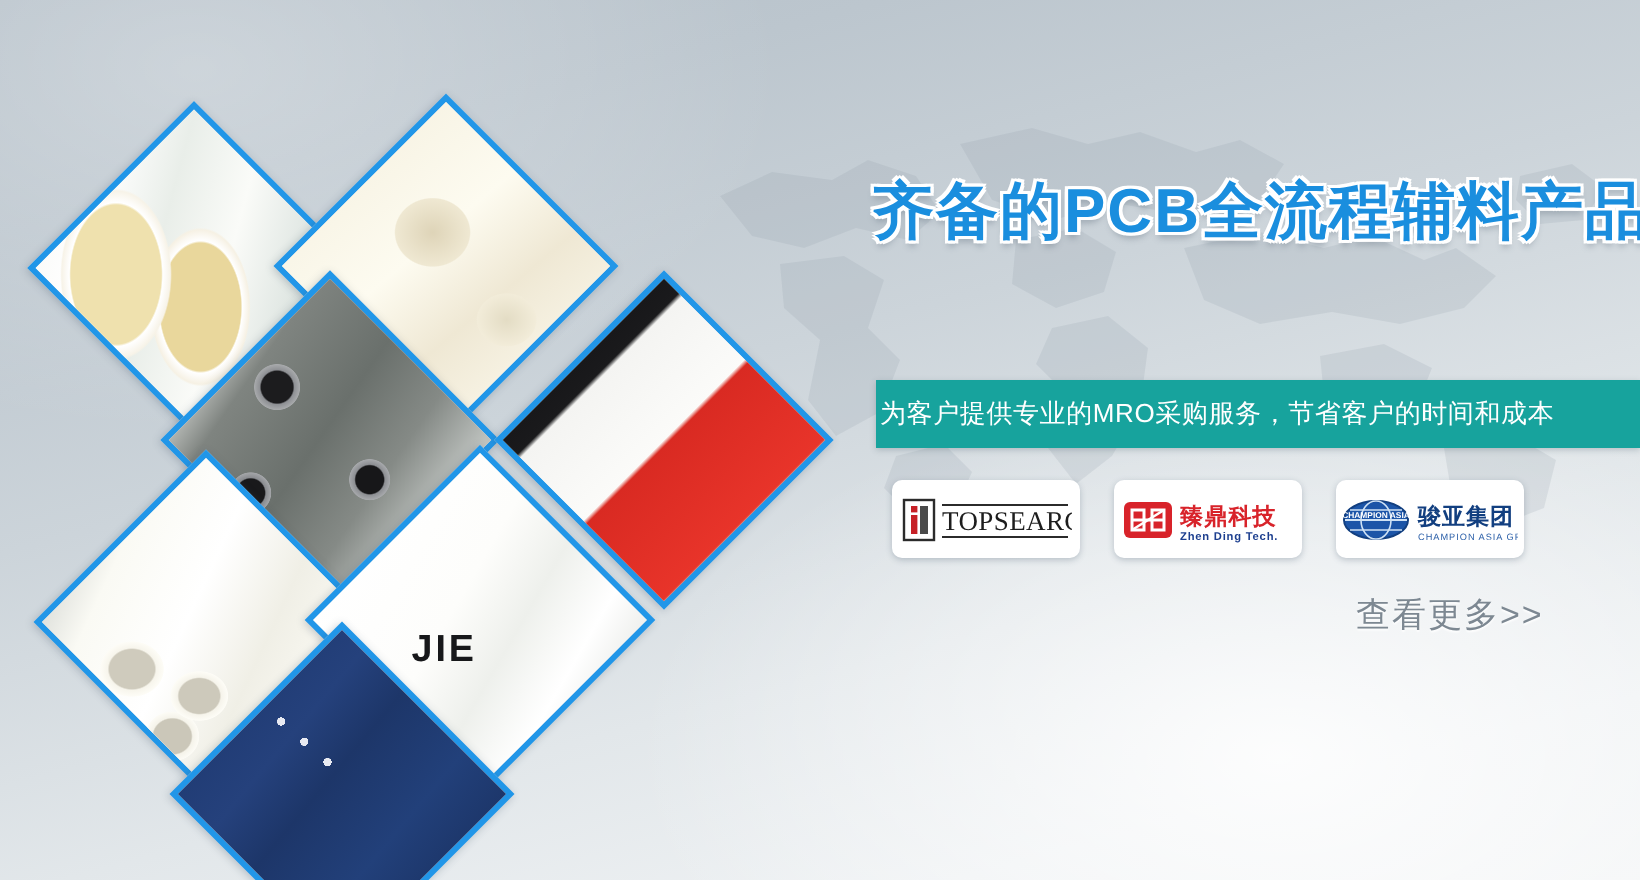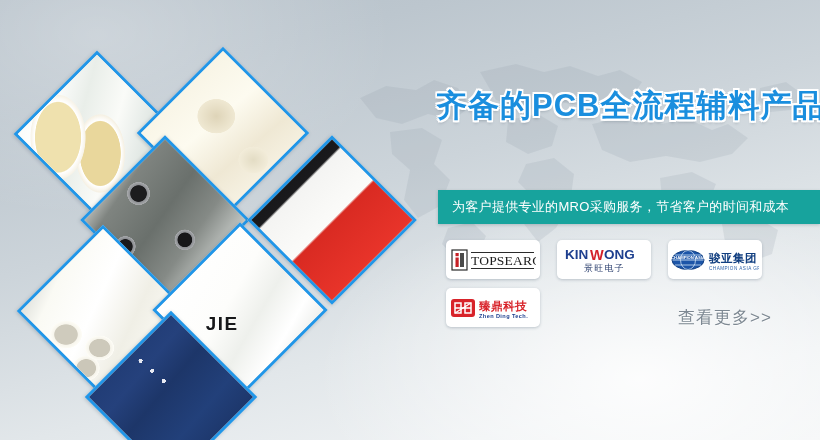--- a/index.html
+++ b/index.html
@@ -135,21 +135,21 @@
       -1.6px 0 0 #ffffff, 1.6px 0 0 #ffffff,
        0 -1.6px 0 #ffffff, 0 1.6px 0 #ffffff,
        0 3px 3px rgba(90,105,120,.40);
   }
 
   .subbar {
     position:absolute; left:8px; top:190px;
     width:382px; height:34px;
     background:#17a39d;
     display:flex; align-items:center;
-    padding-left:14px;
+    padding-left:2px;
     box-shadow:0 1px 3px rgba(50,80,90,.25);
   }
   .subbar .txt {
     color:#ffffff;
     font-size:13px;
     letter-spacing:.3px;
     white-space:nowrap;
     font-family:"Liberation Sans", sans-serif;
   }
 
@@ -164,21 +164,21 @@
     width:94px; height:39px;
     background:#ffffff;
     border-radius:5px;
     display:flex; align-items:center; justify-content:center;
     box-shadow:0 1px 3px rgba(70,90,110,.30);
     overflow:hidden;
   }
   .logo-card svg { display:block; }
 
   .more-link {
-    position:absolute; left:248px; top:306px;
+    position:absolute; left:248px; top:296px;
     font-size:17px;
     color:#7d8892;
     letter-spacing:1px;
     white-space:nowrap;
     text-shadow:0 1px 1px rgba(255,255,255,.9);
     font-family:"Liberation Sans", sans-serif;
     cursor:pointer;
   }
 </style>
 </head>
@@ -254,51 +254,43 @@
           <rect x="2" y="3" width="15" height="20" fill="#ffffff" stroke="#2b2b2b" stroke-width="1.2"></rect>
           <rect x="5.5" y="6" width="3.2" height="3.2" fill="#c62026"></rect>
           <rect x="5.5" y="10.5" width="3.2" height="9.5" fill="#c62026"></rect>
           <rect x="10" y="6" width="4" height="14" fill="#4a4a4a"></rect>
           <line x1="21" y1="5.5" x2="84" y2="5.5" stroke="#2b2b2b" stroke-width="1"></line>
           <line x1="21" y1="21.5" x2="84" y2="21.5" stroke="#2b2b2b" stroke-width="1"></line>
           <text x="21" y="18" font-family="Liberation Serif, serif" font-size="13.5" fill="#1d1d1d" letter-spacing="0.2">TOPSEARCH</text>
         </svg>
       </div>
 
+
       <div class="logo-card">
-        <svg width="82" height="30" viewBox="0 0 82 30" xmlns="http://www.w3.org/2000/svg">
-          <text x="2" y="14" font-family="Liberation Sans, sans-serif" font-size="13.5" font-weight="bold" fill="#1d3f8f">KIN</text>
-          <text x="27" y="14.5" font-family="Liberation Sans, sans-serif" font-size="14.5" font-weight="bold" fill="#d3202a">W</text>
-          <text x="41" y="14" font-family="Liberation Sans, sans-serif" font-size="13.5" font-weight="bold" fill="#1d3f8f">ONG</text>
-          <text x="21" y="26" font-family="Liberation Sans, sans-serif" font-size="9" fill="#2b3f6e" letter-spacing="1.2">景旺电子</text>
+        <svg width="88" height="28" viewBox="0 0 88 28" xmlns="http://www.w3.org/2000/svg">
+          <rect x="2" y="5" width="24" height="18" rx="3" fill="#d8232a"></rect>
+          <path d="M6 9 h6 v10 h-6 z M16 9 h6 v10 h-6 z M6 14 h16" fill="none" stroke="#ffffff" stroke-width="1.5"></path>
+          <path d="M6 19 L22 9" stroke="#ffffff" stroke-width="1.3"></path>
+          <text x="30" y="16" font-family="Liberation Serif, serif" font-size="11.5" font-weight="bold" fill="#d8232a" letter-spacing=".6">臻鼎科技</text>
+          <text x="30" y="24" font-family="Liberation Sans, sans-serif" font-size="5.6" font-weight="bold" fill="#1d3f8f" letter-spacing=".4">Zhen Ding Tech.</text>
         </svg>
       </div>
 
       <div class="logo-card">
         <svg width="88" height="28" viewBox="0 0 88 28" xmlns="http://www.w3.org/2000/svg">
           <ellipse cx="17" cy="14" rx="16" ry="9.5" fill="#1c55a8"></ellipse>
           <ellipse cx="17" cy="14" rx="16" ry="9.5" fill="none" stroke="#123f80" stroke-width="1"></ellipse>
           <path d="M1.5 14 h31" stroke="#cfe2f5" stroke-width=".9"></path>
           <path d="M4 9 h26" stroke="#cfe2f5" stroke-width=".8"></path>
           <path d="M4 19 h26" stroke="#cfe2f5" stroke-width=".8"></path>
           <ellipse cx="17" cy="14" rx="7.5" ry="9.5" fill="none" stroke="#cfe2f5" stroke-width=".8"></ellipse>
           <text x="17" y="13" text-anchor="middle" font-family="Liberation Sans, sans-serif" font-size="4.2" fill="#ffffff" font-weight="bold">CHAMPION ASIA</text>
           <text x="38" y="16" font-family="Liberation Sans, sans-serif" font-size="11.5" font-weight="bold" fill="#123f80" letter-spacing=".5">骏亚集团</text>
           <text x="38" y="24" font-family="Liberation Sans, sans-serif" font-size="4.6" fill="#2b5fa8" letter-spacing=".5">CHAMPION ASIA GROUP</text>
         </svg>
       </div>
 
-      <div class="logo-card">
-        <svg width="88" height="28" viewBox="0 0 88 28" xmlns="http://www.w3.org/2000/svg">
-          <rect x="2" y="5" width="24" height="18" rx="3" fill="#d8232a"></rect>
-          <path d="M6 9 h6 v10 h-6 z M16 9 h6 v10 h-6 z M6 14 h16" fill="none" stroke="#ffffff" stroke-width="1.5"></path>
-          <path d="M6 19 L22 9" stroke="#ffffff" stroke-width="1.3"></path>
-          <text x="30" y="16" font-family="Liberation Serif, serif" font-size="11.5" font-weight="bold" fill="#d8232a" letter-spacing=".6">臻鼎科技</text>
-          <text x="30" y="24" font-family="Liberation Sans, sans-serif" font-size="5.6" font-weight="bold" fill="#1d3f8f" letter-spacing=".4">Zhen Ding Tech.</text>
-        </svg>
-      </div>
-
     </div>
 
     <div class="more-link">查看更多&gt;&gt;</div>
 
   </div>
 </div>
 
 </body></html>

